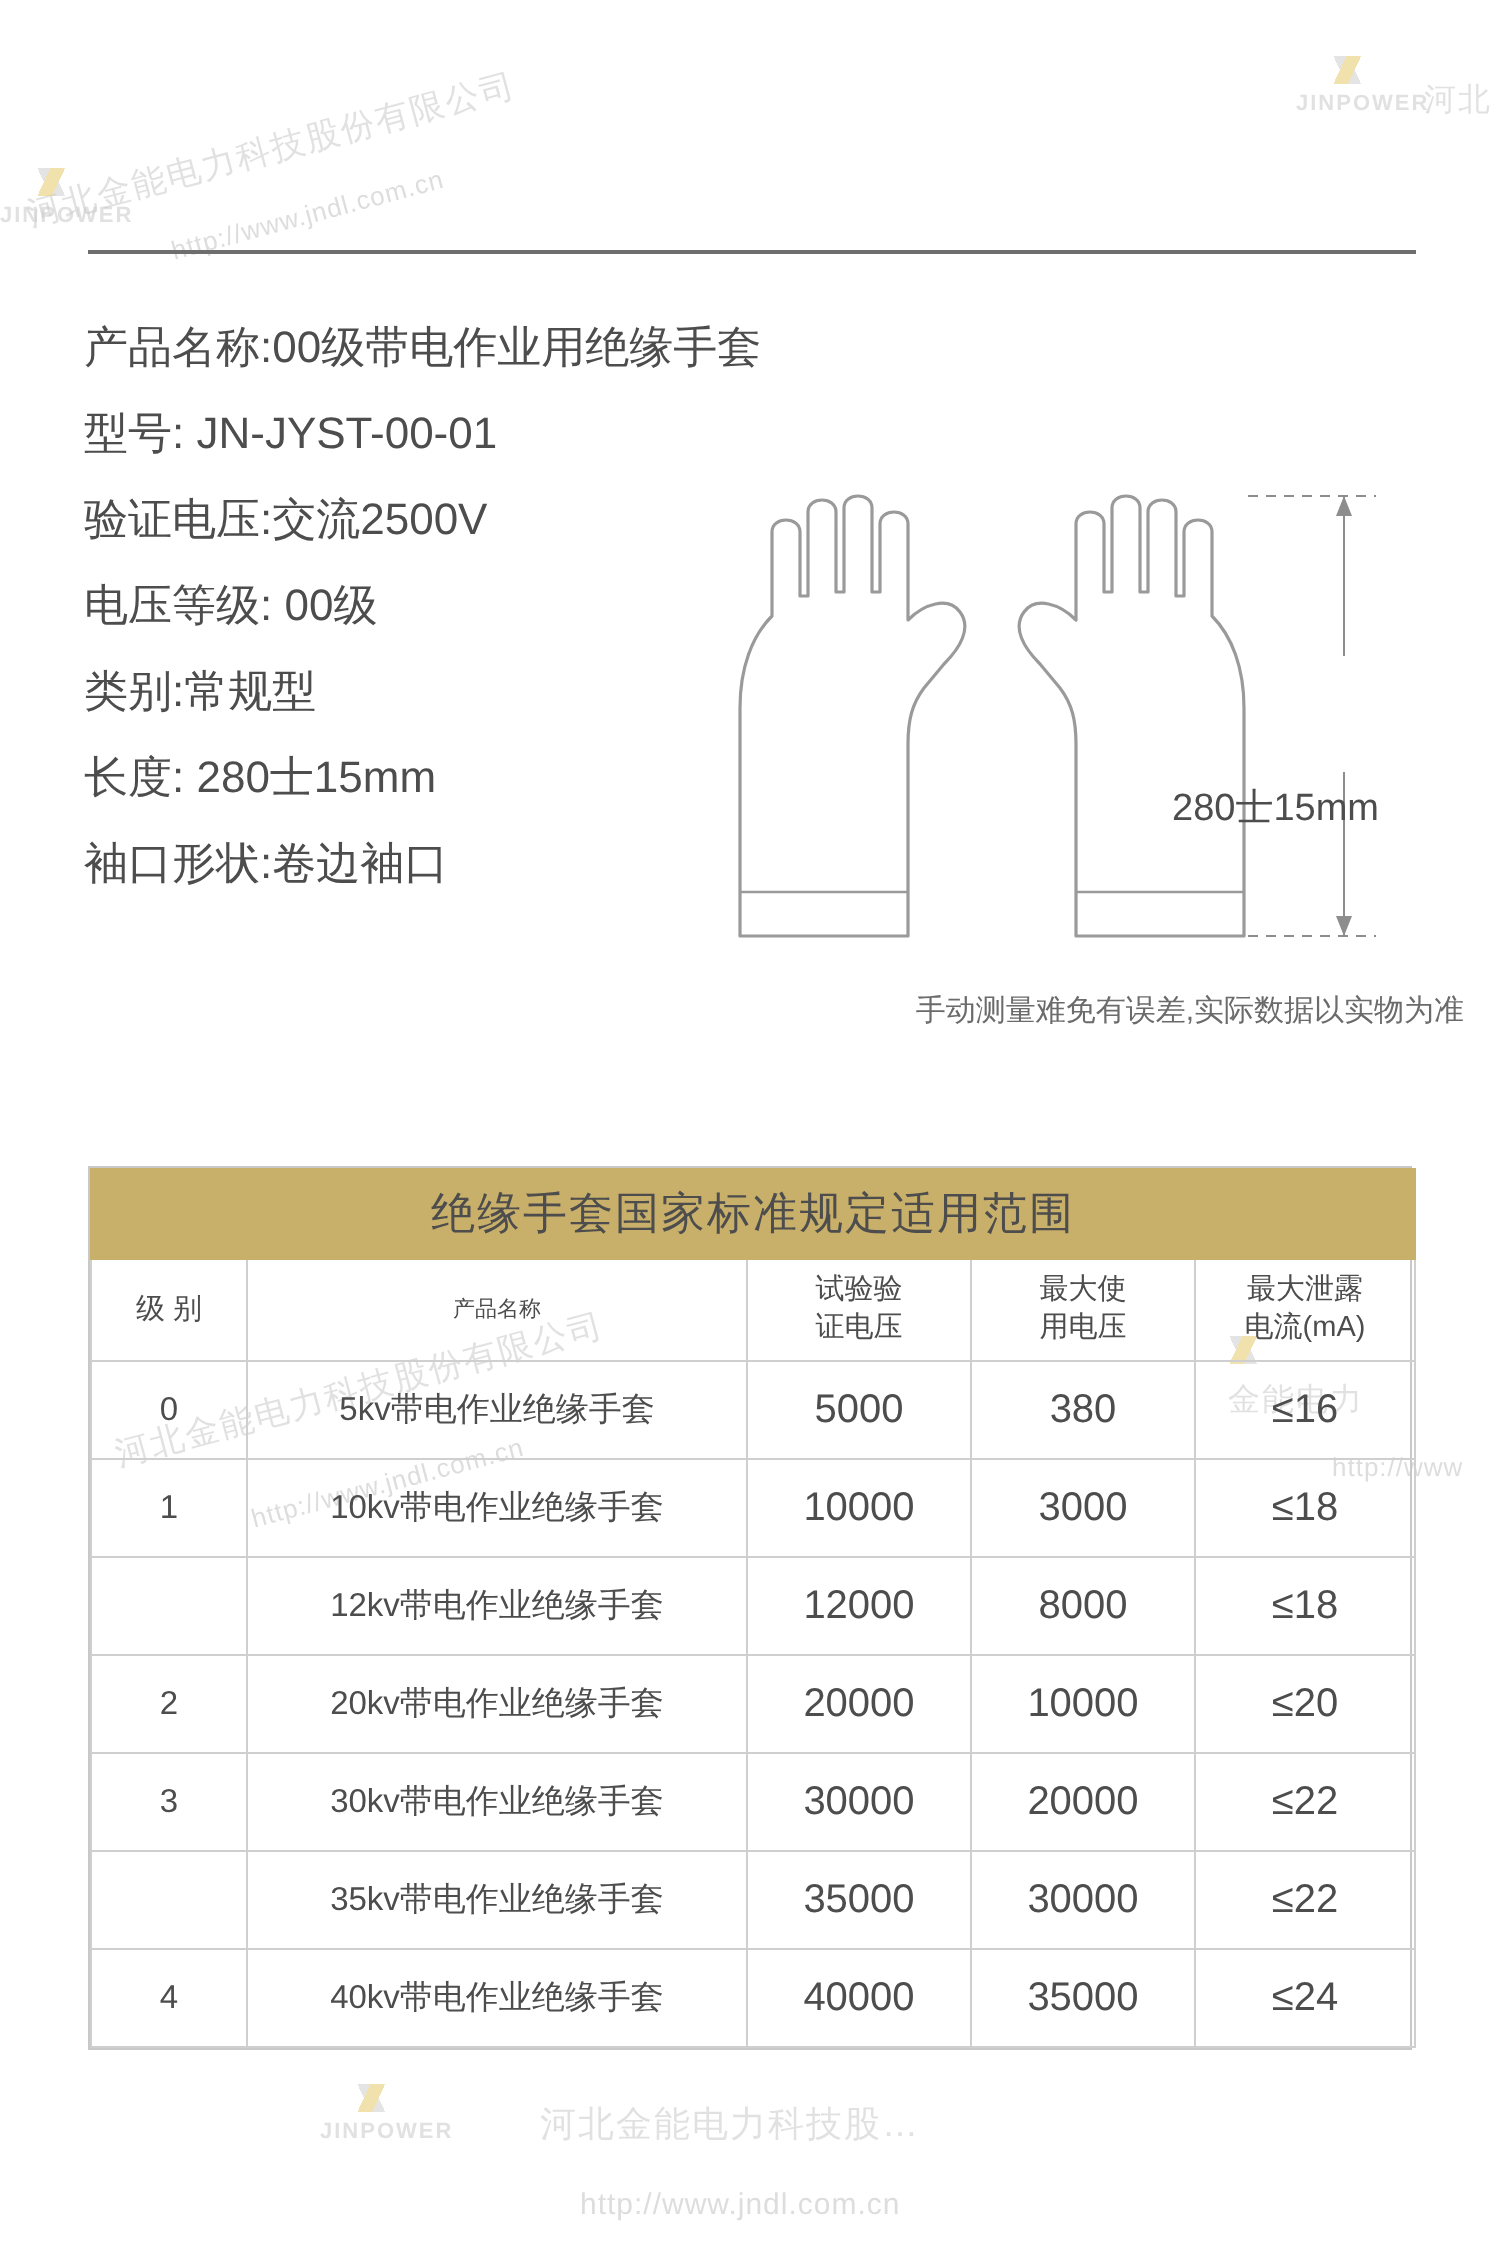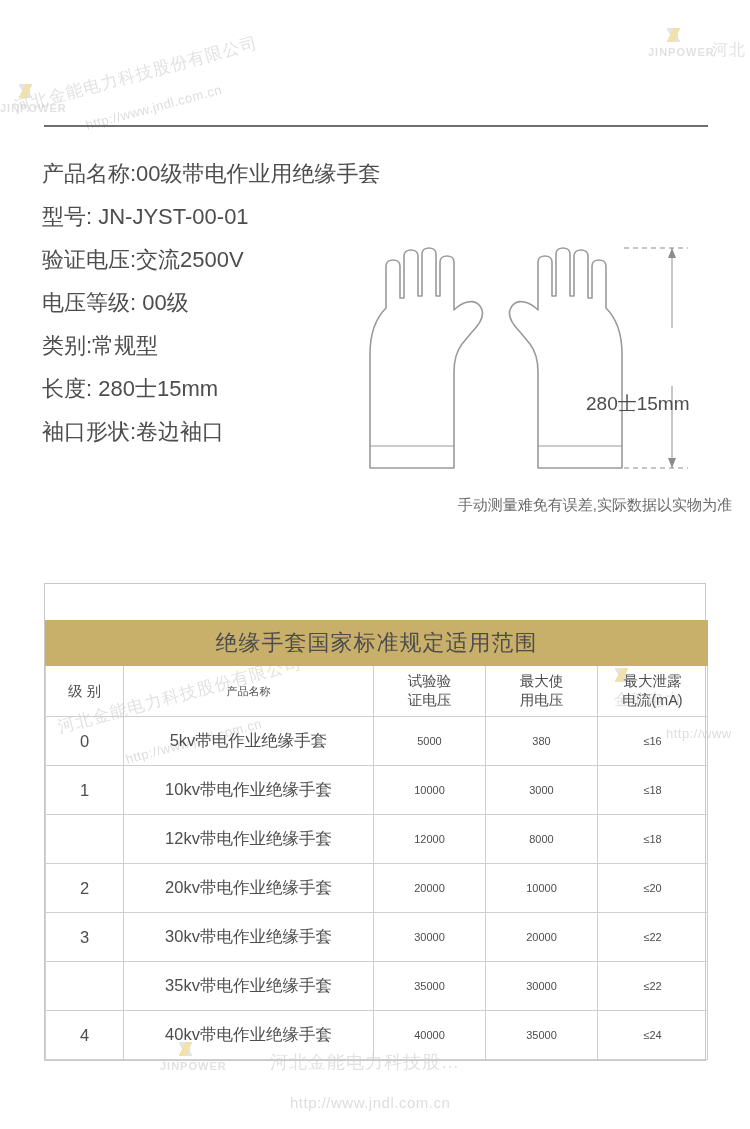--- a/index.html
+++ b/index.html
@@ -127,21 +127,20 @@
     left: 44px;
     top: 583px;
     width: 662px;
     border: 1px solid #c8c8c8;
     box-sizing: border-box;
   }
   table.spec-table {
     width: 100%;
     border-collapse: collapse;
     table-layout: fixed;
-    margin-top: 36px;
   }
   table.spec-table td, table.spec-table th {
     border: 1px solid #cfcfcf;
     text-align: center;
     color: #4d4d4d;
     font-weight: normal;
   }
   .tbl-title {
     background: #c9b06a;
     color: #ffffff;
@@ -152,21 +151,21 @@
     border: 1px solid #c9b06a !important;
   }
   .thead td {
     height: 48px;
     font-size: 14.5px;
     line-height: 19px;
   }
   .thead td.c-name { font-size: 11px; }
   .tbody td {
     height: 46px;
-    font-size: 11px;
+    font-size: 20px;
   }
   .tbody td.c-name { font-size: 16.5px; }
   .tbody td.c-level { font-size: 16.5px; }
   .col-1 { width: 78px; }
   .col-2 { width: 250px; }
   .col-3 { width: 112px; }
   .col-4 { width: 112px; }
   .col-5 { width: 110px; }
 </style>
 </head>

